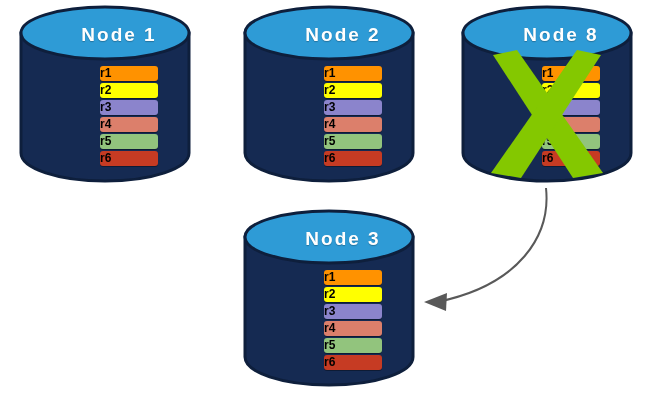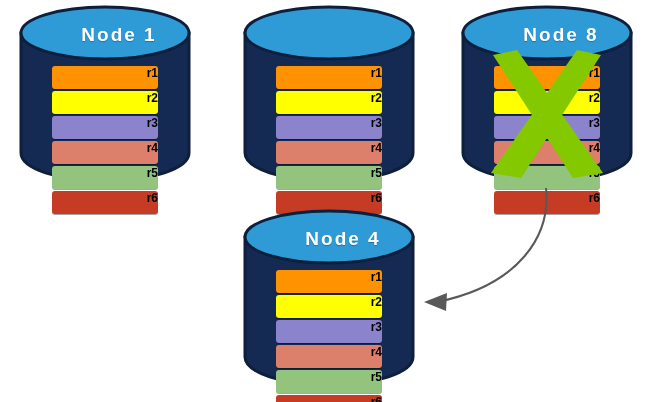--- a/index.html
+++ b/index.html
@@ -46,30 +46,31 @@
     text-shadow: 0 1px 1px rgba(0,0,0,0.25);
     pointer-events: none;
   }
   .rows {
     position: absolute;
     left: 33px;
     top: 61px;
     width: 106px;
   }
   .row {
-    height: 23px;
+    height: 15px;
     margin-bottom: 2px;
     border-radius: 3px;
     color: #000000;
     font-size: 12px;
     font-weight: bold;
     line-height: 15px;
-    text-align: right;
+    text-align: left;
     font-family: "Liberation Sans", sans-serif;
     box-shadow: 0 1px 0 rgba(0,0,0,0.35);
+    margin-left: 48px;
   }
   .xmark {
     position: absolute;
     left: 0; top: 0;
     width: 172px; height: 176px;
     overflow: visible;
     pointer-events: none;
   }
   #node1 { left: 19px;  top: 5px; }
   #node2 { left: 243px; top: 5px; }
@@ -102,20 +103,21 @@
         <div class="row" style="background: rgb(146, 196, 125);">r5</div>
         <div class="row" style="background: rgb(198, 59, 35);">r6</div>
       </div>
   </div>
 
   <div class="node" id="node2">
     <svg class="node-svg" viewBox="0 0 172 176">
       <path d="M2,28 L2,148 A84,28 0 0 0 170,148 L170,28 Z" fill="#152A52" stroke="#0E1F3C" stroke-width="3"></path>
       <ellipse cx="86" cy="28" rx="84" ry="26" fill="#2E9BD6" stroke="#0E1F3C" stroke-width="3"></ellipse>
     </svg>
+    <div class="node-title">Node  2</div>
     <div class="rows">
         <div class="row" style="background: rgb(255, 146, 0);">r1</div>
         <div class="row" style="background: rgb(255, 255, 0);">r2</div>
         <div class="row" style="background: rgb(139, 132, 204);">r3</div>
         <div class="row" style="background: rgb(220, 127, 107);">r4</div>
         <div class="row" style="background: rgb(146, 196, 125);">r5</div>
         <div class="row" style="background: rgb(198, 59, 35);">r6</div>
       </div>
   </div>
 
@@ -139,21 +141,21 @@
         <polygon points="140,50 116,45 30,168 60,173"></polygon>
       </g>
     </svg>
   </div>
 
   <div class="node" id="node4">
     <svg class="node-svg" viewBox="0 0 172 176">
       <path d="M2,28 L2,148 A84,28 0 0 0 170,148 L170,28 Z" fill="#152A52" stroke="#0E1F3C" stroke-width="3"></path>
       <ellipse cx="86" cy="28" rx="84" ry="26" fill="#2E9BD6" stroke="#0E1F3C" stroke-width="3"></ellipse>
     </svg>
-    <div class="node-title">Node  4</div>
+    <div class="node-title">Node  3</div>
     <div class="rows">
         <div class="row" style="background: rgb(255, 146, 0);">r1</div>
         <div class="row" style="background: rgb(255, 255, 0);">r2</div>
         <div class="row" style="background: rgb(139, 132, 204);">r3</div>
         <div class="row" style="background: rgb(220, 127, 107);">r4</div>
         <div class="row" style="background: rgb(146, 196, 125);">r5</div>
         <div class="row" style="background: rgb(198, 59, 35);">r6</div>
       </div>
   </div>
 

